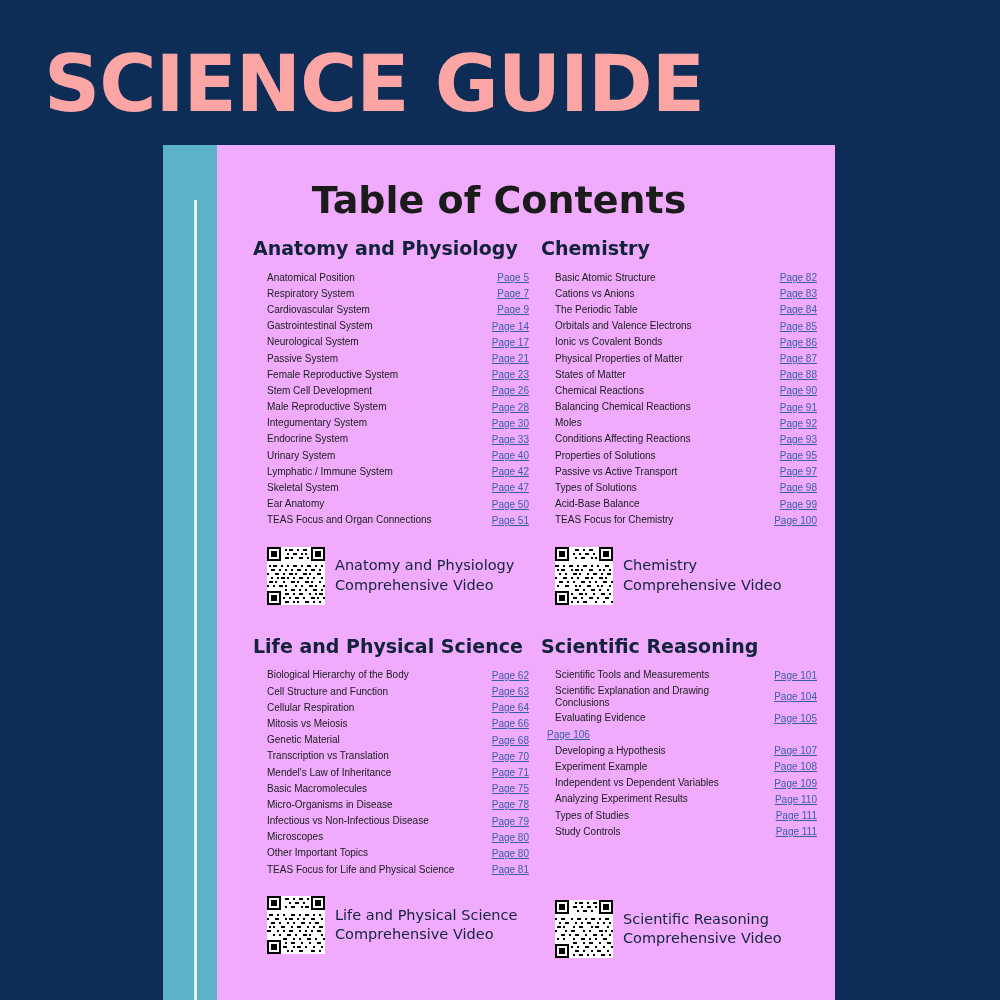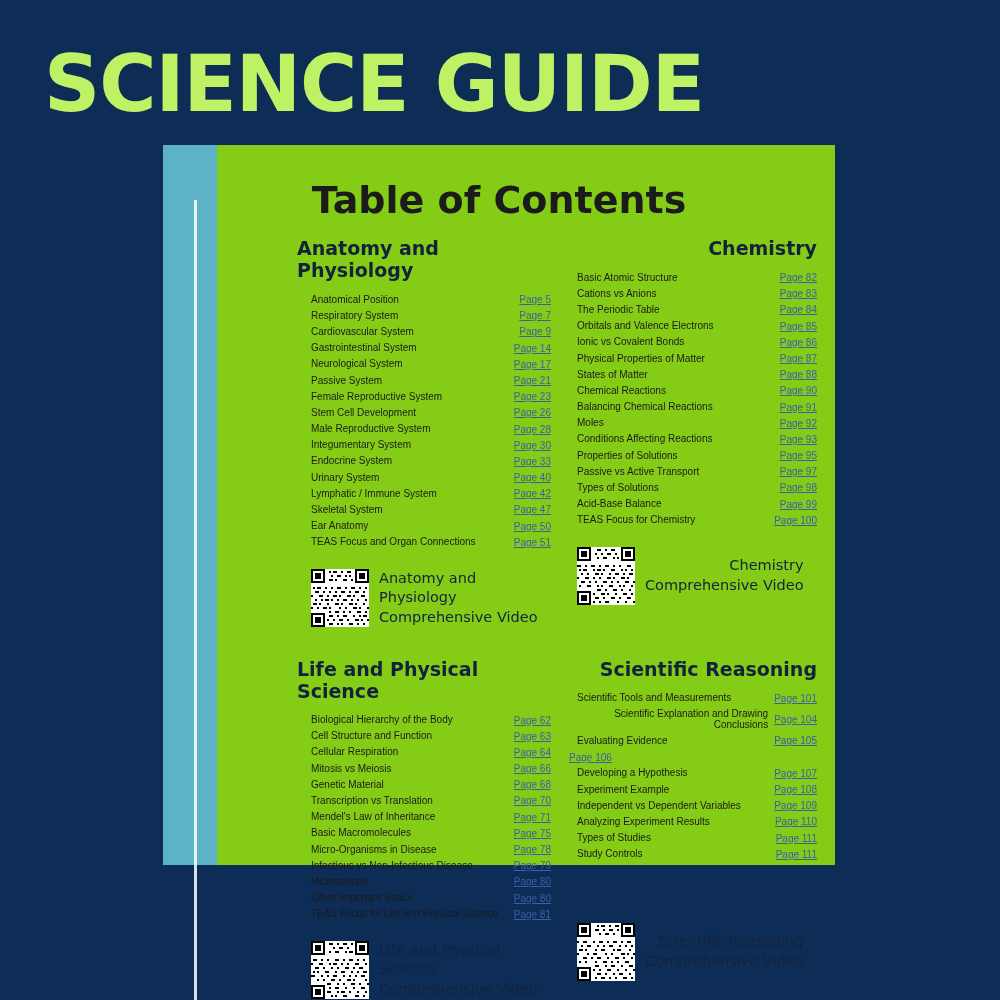--- a/index.html
+++ b/index.html
@@ -13,33 +13,33 @@
     font-family: "Liberation Sans", sans-serif;
     overflow: hidden;
     position: relative;
   }
   .banner-title {
     position: absolute;
     left: 44px;
     top: 45px;
     font-size: 78px;
     font-weight: bold;
-    color: #bef264;
+    color: #fca5a5;
     letter-spacing: -1px;
     line-height: 1;
     font-family: "DejaVu Sans", sans-serif;
     white-space: nowrap;
   }
   .page-sheet {
     position: absolute;
     left: 163px;
     top: 145px;
     width: 672px;
-    height: 720px;
-    background: #84cc16;
+    height: 855px;
+    background: #f0abfc;
     box-shadow: 0 0 0 rgba(0,0,0,0);
   }
   .side-band {
     position: absolute;
     left: 0;
     top: 0;
     width: 54px;
     height: 100%;
     background: #5cb3c7;
   }
@@ -71,25 +71,23 @@
     bottom: 0;
   }
   .columns {
     display: flex;
     flex-direction: row;
     padding-left: 36px;
     padding-right: 18px;
   }
   .col {
     width: 288px;
-    margin-left: 44px;
   }
   .col.right {
     margin-left: 12px;
-    text-align: right;
   }
   .section-heading {
     font-size: 19px;
     font-weight: bold;
     color: #12223a;
     margin: 0 0 12px 0;
     font-family: "DejaVu Sans", sans-serif;
   }
   .toc-list {
     margin: 0;

